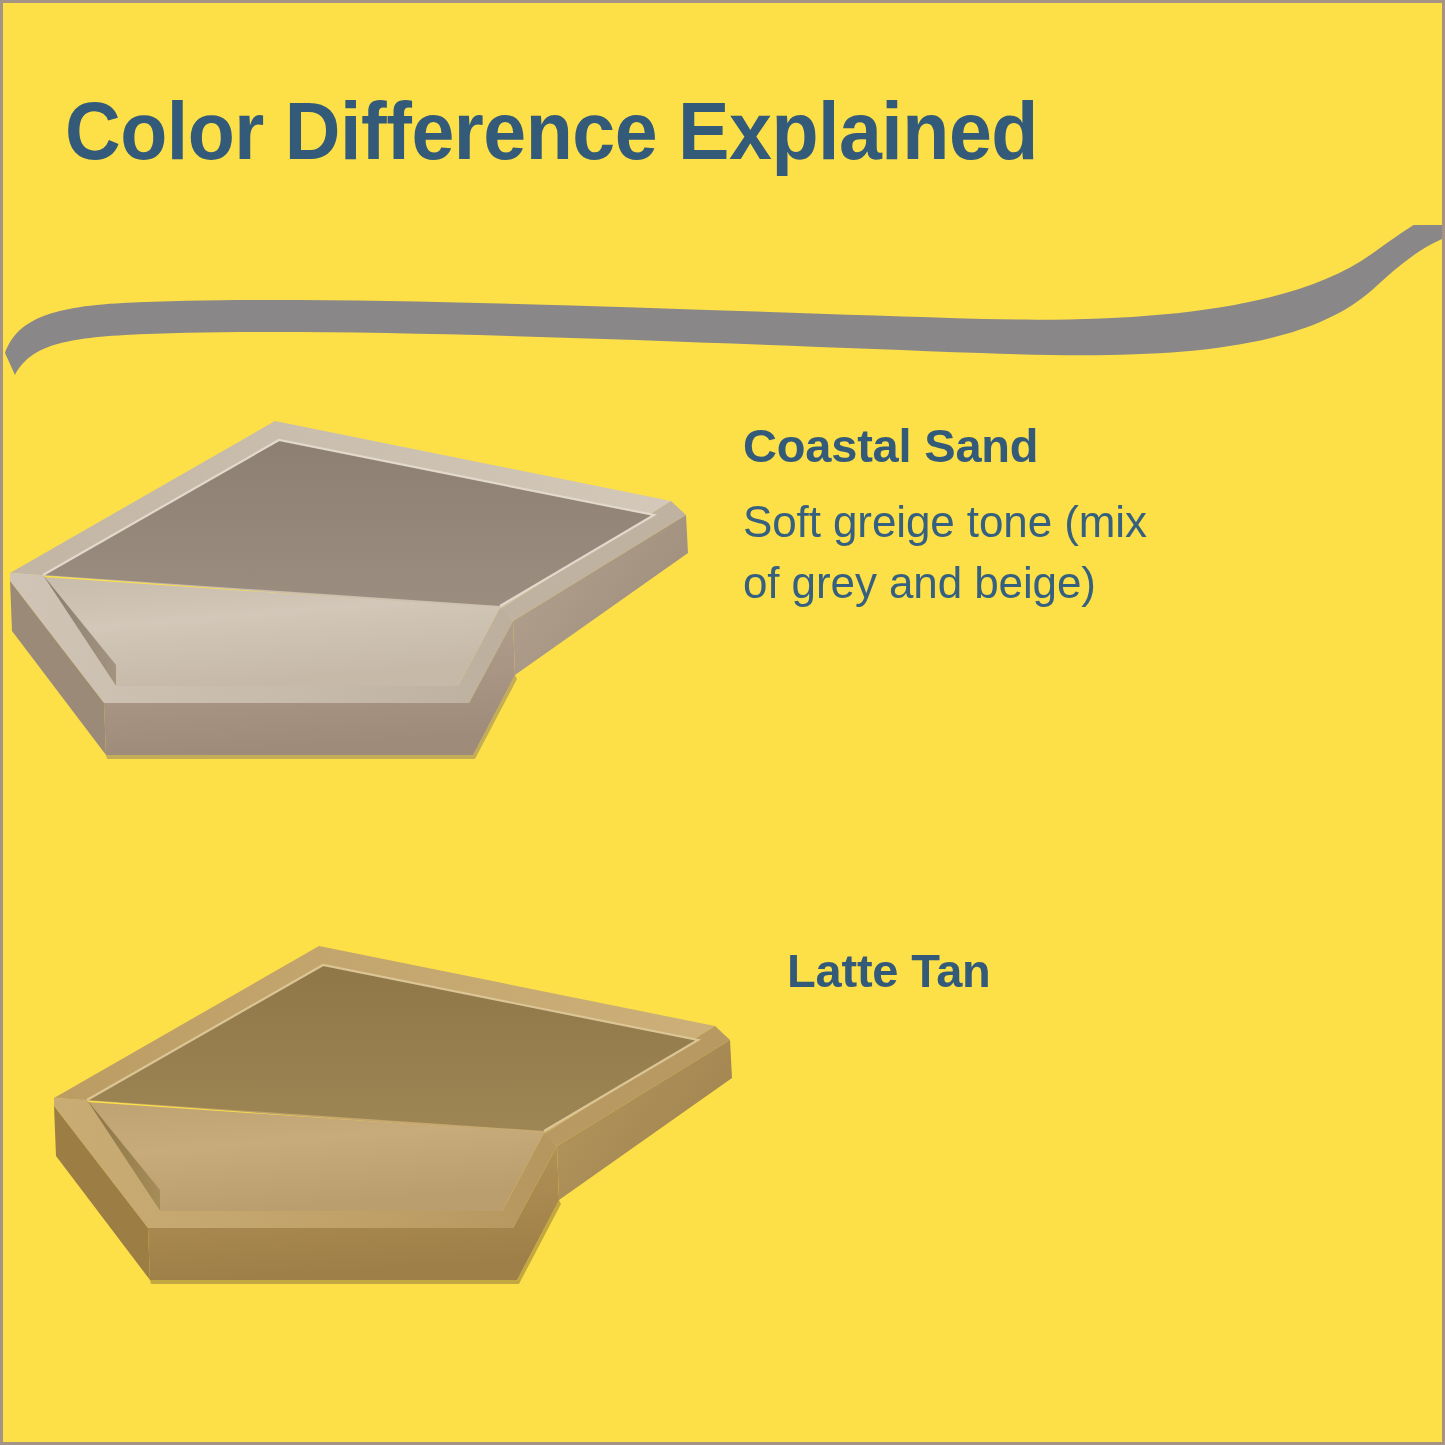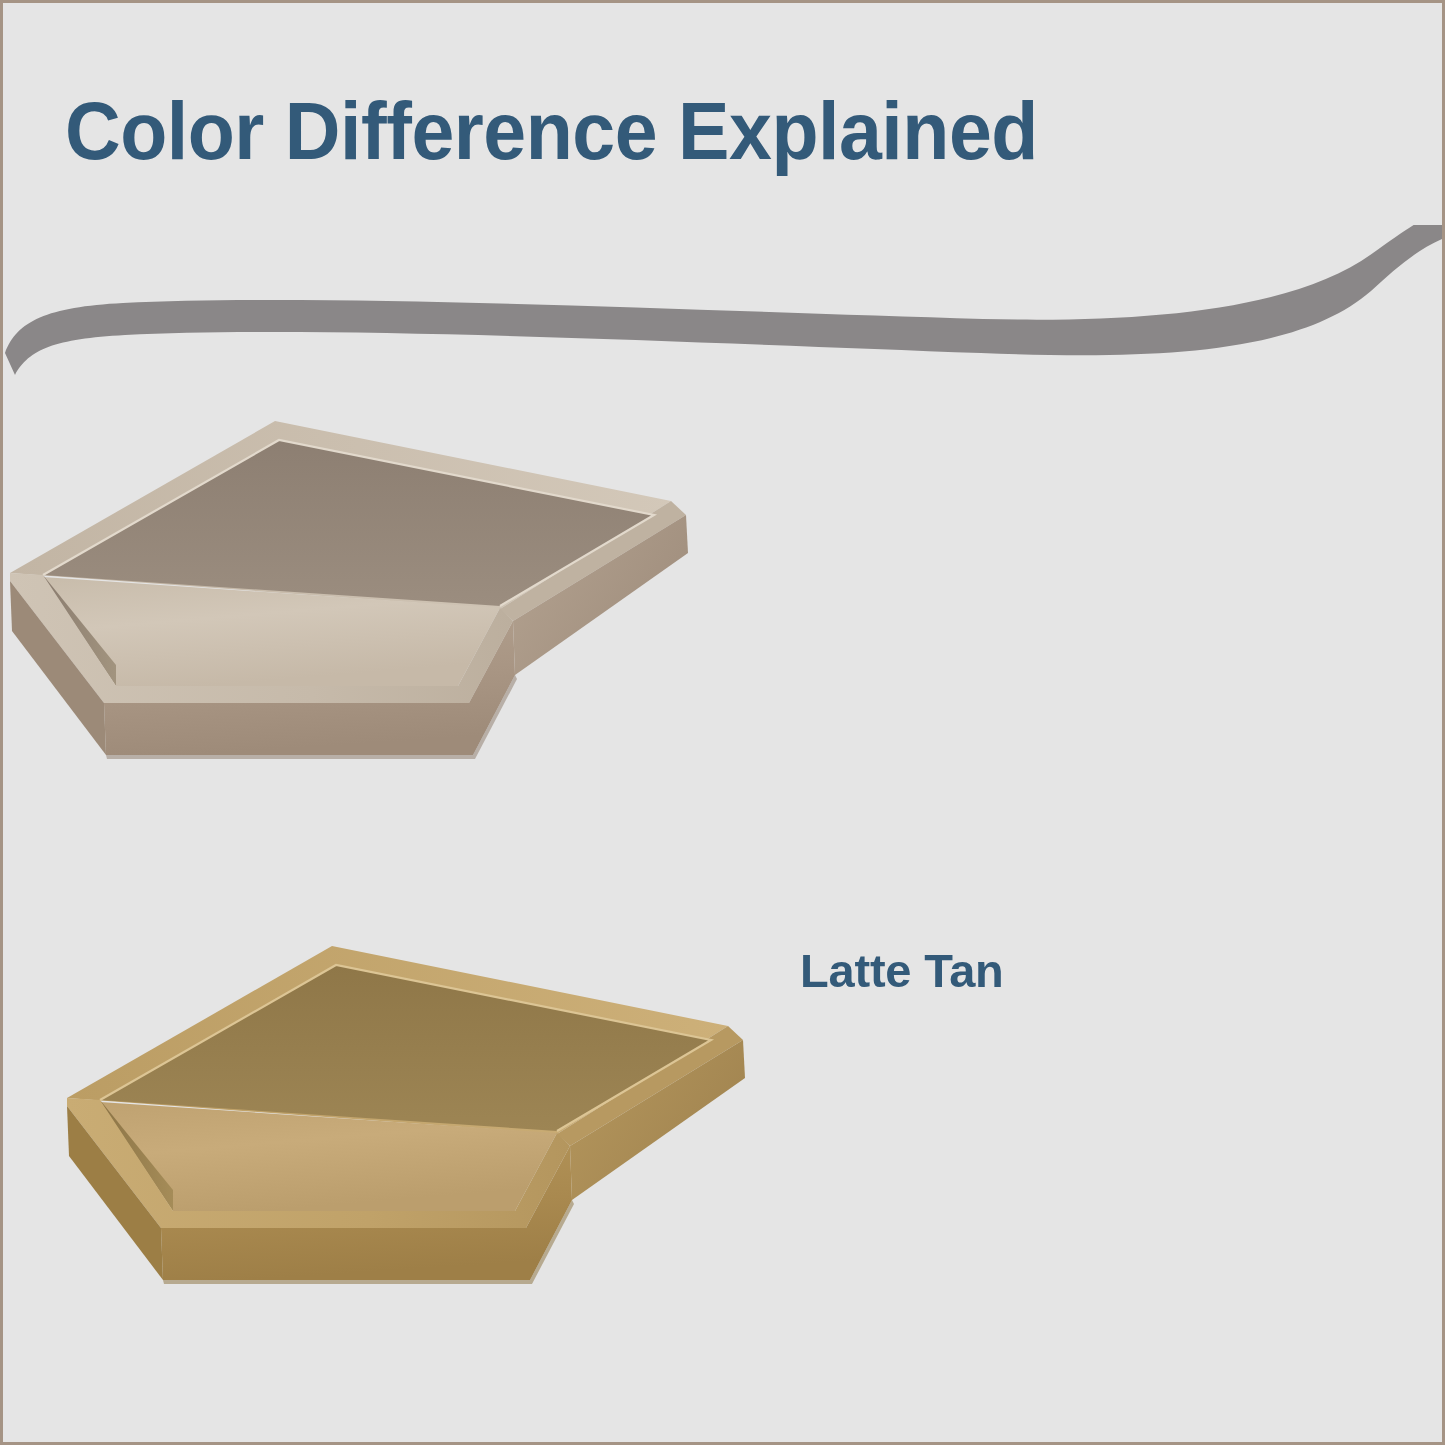--- a/index.html
+++ b/index.html
@@ -9,21 +9,21 @@
     width: 1445px;
     height: 1445px;
     background: #ffffff;
     font-family: "Liberation Sans", "DejaVu Sans", sans-serif;
   }
 
   #page {
     position: relative;
     width: 1445px;
     height: 1445px;
-    background: #e5e5e5;
+    background: #fde047;
     border: 3px solid #a59485;
     overflow: hidden;
   }
 
   
   .title {
     position: absolute;
     left: 62px;
     top: 86px;
     font-size: 82px;
@@ -47,21 +47,21 @@
   }
   .swoosh-wrap svg { display: block; width: 100%; height: 100%; }
 
   
   .row {
     position: absolute;
     display: flex;
     align-items: flex-start;
   }
   .row-sand  { left: 0px;  top: 400px; }
-  .row-latte { left: 17px;  top: 925px; padding-left: 40px; }
+  .row-latte { left: 4px;  top: 925px; padding-left: 40px; }
 
   
   .tray-figure {
     position: relative;
     width: 740px;
     height: 390px;
     flex: 0 0 740px;
   }
   .tray-figure svg { display: block; width: 100%; height: 100%; }
 
@@ -216,20 +216,24 @@
       <div class="logo logo-sand">
         <span class="mark">
           <i></i>
             <i></i>
             <i></i>
         </span>
         <span>spacewise</span>
       </div>
     </div>
 
+    <div class="text-col">
+      <div class="swatch-name">Coastal Sand</div>
+      <div class="swatch-desc">Soft greige tone (mix of grey and beige)</div>
+    </div>
   </div>
 
   <div class="row row-latte">
 
     <div class="tray-figure">
       <svg viewBox="0 0 740 390" aria-hidden="true">
         <defs>
           <linearGradient id="latteFloor" x1="0" y1="0" x2="0.35" y2="1">
             <stop offset="0%" stop-color="#bfa271"></stop>
             <stop offset="45%" stop-color="#c8ab7a"></stop>

